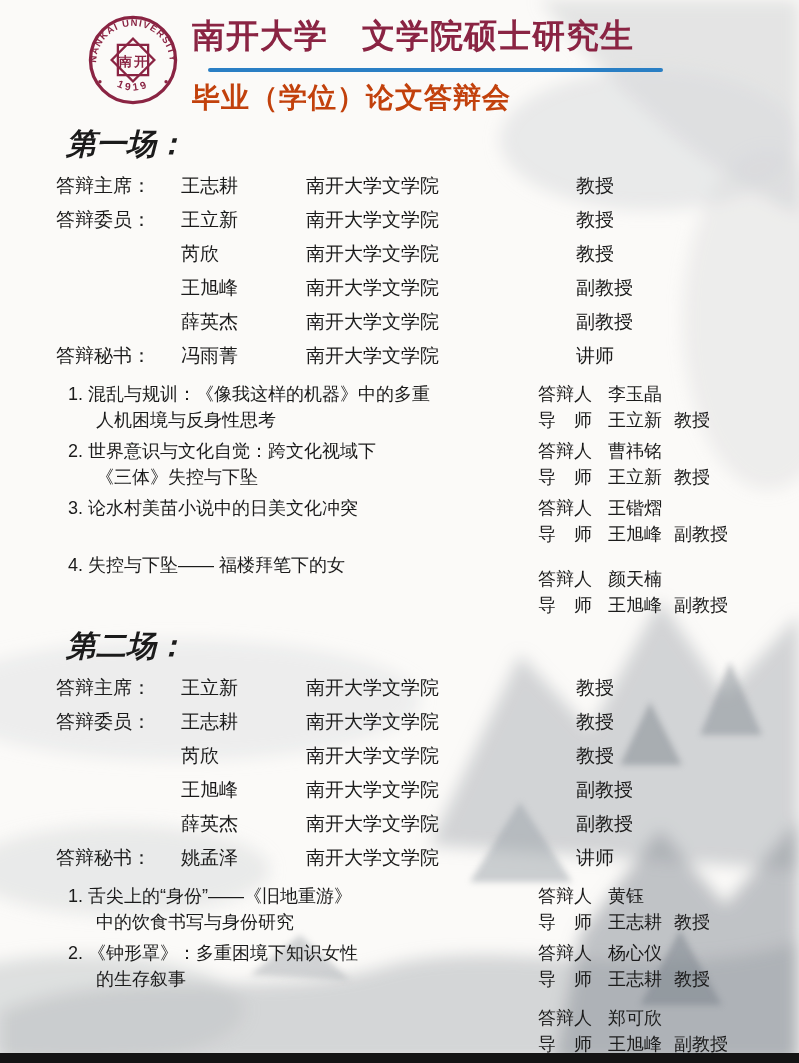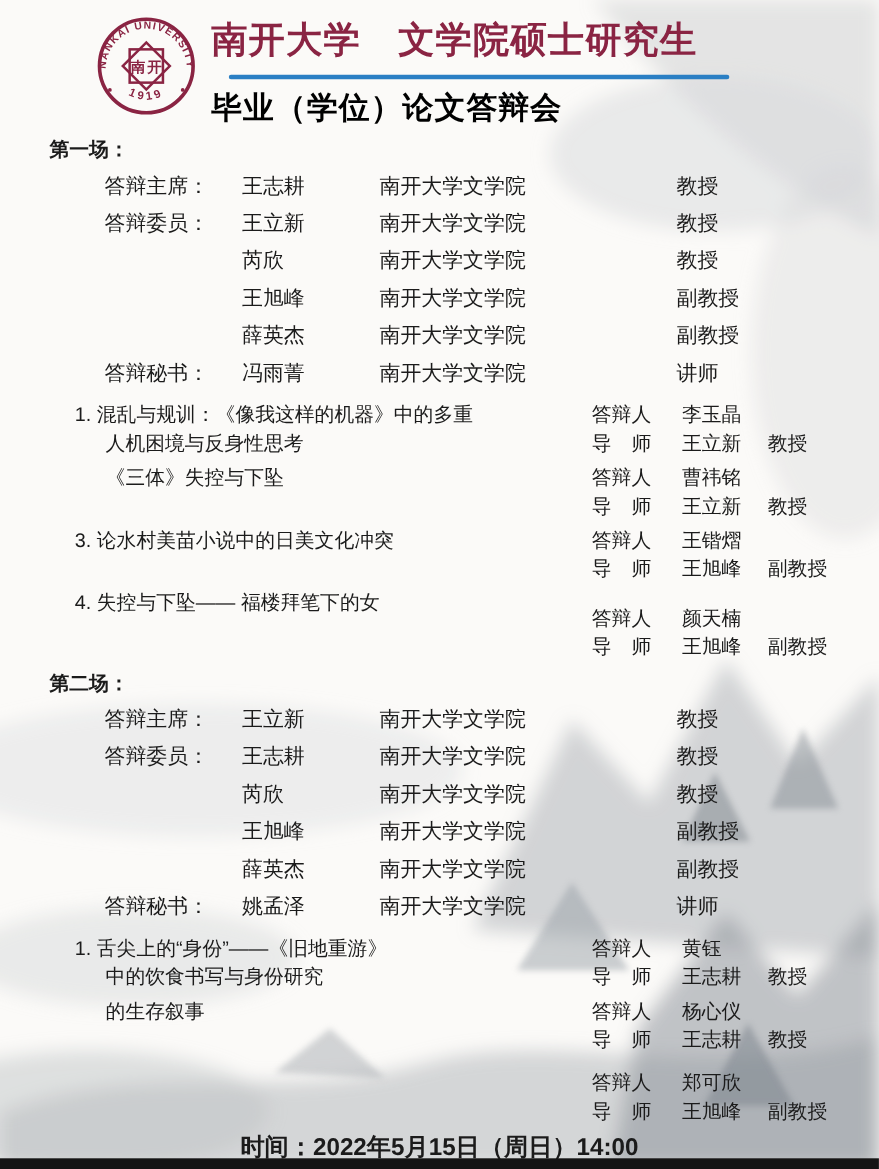--- a/index.html
+++ b/index.html
@@ -11,35 +11,35 @@
   }
   .bg-svg { position:absolute; left:0; top:0; z-index:0; }
   .content { position:relative; z-index:1; }
 
   
   .header { display:flex; padding:8px 26px 0 74px; height:108px; }
   .logo { width:118px; height:104px; flex:none; }
   .titles { flex:1; text-align:left; padding-top:6px; }
   .title1 { font-size:33px; font-weight:bold; color:#8a2443; letter-spacing:1px; }
   .divider { height:4px; background:#2a7fc4; margin:9px 110px 7px 16px; border-radius:2px; }
-  .title2 { font-size:28px; font-weight:bold; color:#000000; letter-spacing:1px; }
+  .title2 { font-size:28px; font-weight:bold; color:#c2410c; letter-spacing:1px; }
 
   
-  .session-heading { font-size:18px; font-weight:bold; padding-left:45px; margin:8px 0 2px 0; }
-  .committee { padding-left:95px; margin-top:4px; }
+  .session-heading { font-size:30px; font-weight:bold; padding-left:66px; margin:8px 0 2px 0;font-style:italic; }
+  .committee { padding-left:56px; margin-top:4px; }
   .c-row { display:grid; grid-template-columns:125px 125px 270px auto; height:34px; align-items:center; font-size:19px; }
   .c-role { white-space:nowrap; }
 
   
   .theses { padding:8px 14px 0 68px; }
   .thesis { display:flex; margin-bottom:5px; }
   .t-left { width:470px; font-size:18px; line-height:26px; }
   .t-cont { padding-left:28px; }
   .t-right { flex:1; font-size:18px; padding-top:0; }
-  .t-row { display:flex; gap:28px; line-height:26px; white-space:nowrap; }
+  .t-row { display:flex; gap:16px; line-height:26px; white-space:nowrap; }
   .t-row .sup-title { margin-left:-4px; }
 
   
   .footer { text-align:center; margin-top:2px; }
   .f-time { font-size:22px; font-weight:bold; }
   .bottom-bar { position:absolute; left:0; right:0; bottom:0; height:10px; background:#141414; z-index:2; }
 </style>
 </head>
 <body>
 
@@ -161,20 +161,21 @@
             </div>
           <div class="t-row">
               <span>导　师</span>
               <span>王立新</span>
               <span class="sup-title">教授</span>
             </div>
         </div>
       </div>
       <div class="thesis">
         <div class="t-left">
+          <div class="t-line">2. 世界意识与文化自觉：跨文化视域下</div>
           <div class="t-line t-cont">《三体》失控与下坠</div>
         </div>
         <div class="t-right">
           <div class="t-row">
               <span>答辩人</span>
               <span>曹祎铭</span>
             </div>
           <div class="t-row">
               <span>导　师</span>
               <span>王立新</span>
@@ -270,20 +271,21 @@
             </div>
           <div class="t-row">
               <span>导　师</span>
               <span>王志耕</span>
               <span class="sup-title">教授</span>
             </div>
         </div>
       </div>
       <div class="thesis">
         <div class="t-left">
+          <div class="t-line">2. 《钟形罩》：多重困境下知识女性</div>
           <div class="t-line t-cont">的生存叙事</div>
         </div>
         <div class="t-right">
           <div class="t-row">
               <span>答辩人</span>
               <span>杨心仪</span>
             </div>
           <div class="t-row">
               <span>导　师</span>
               <span>王志耕</span>

